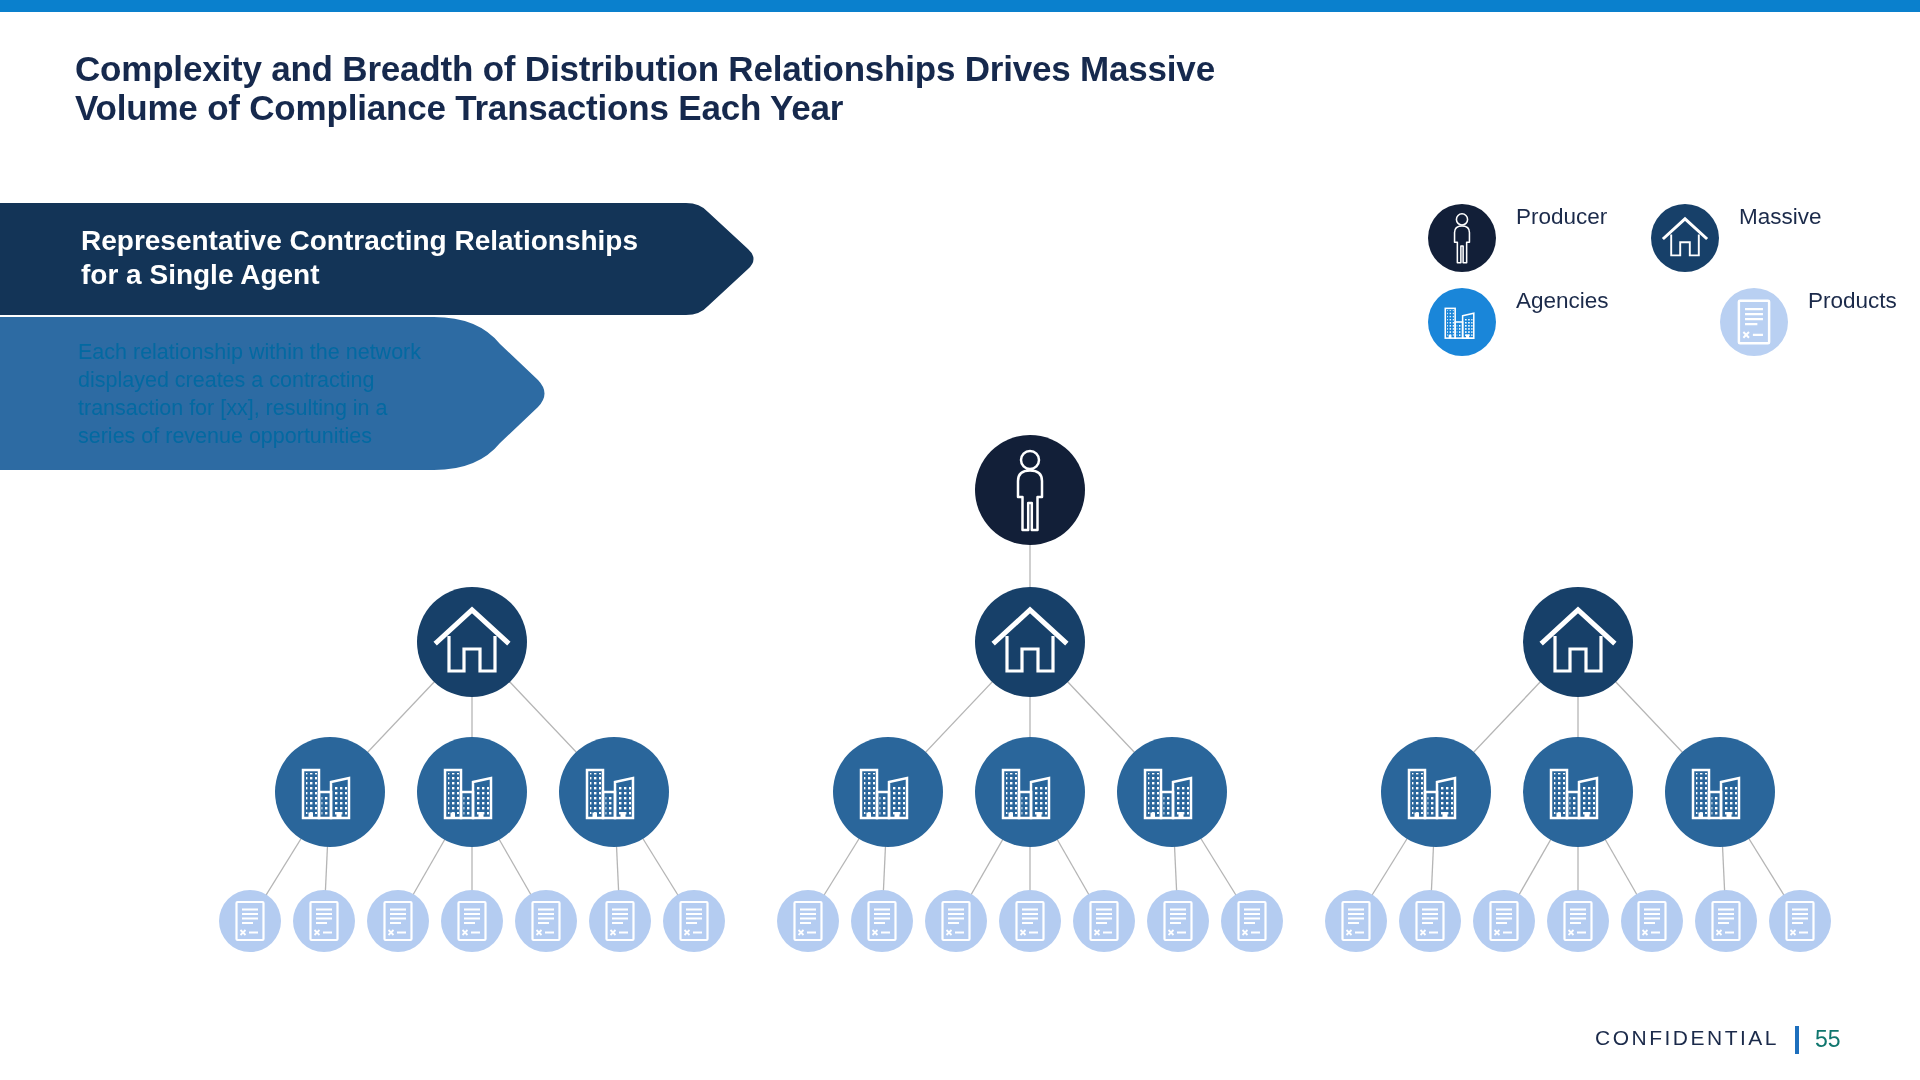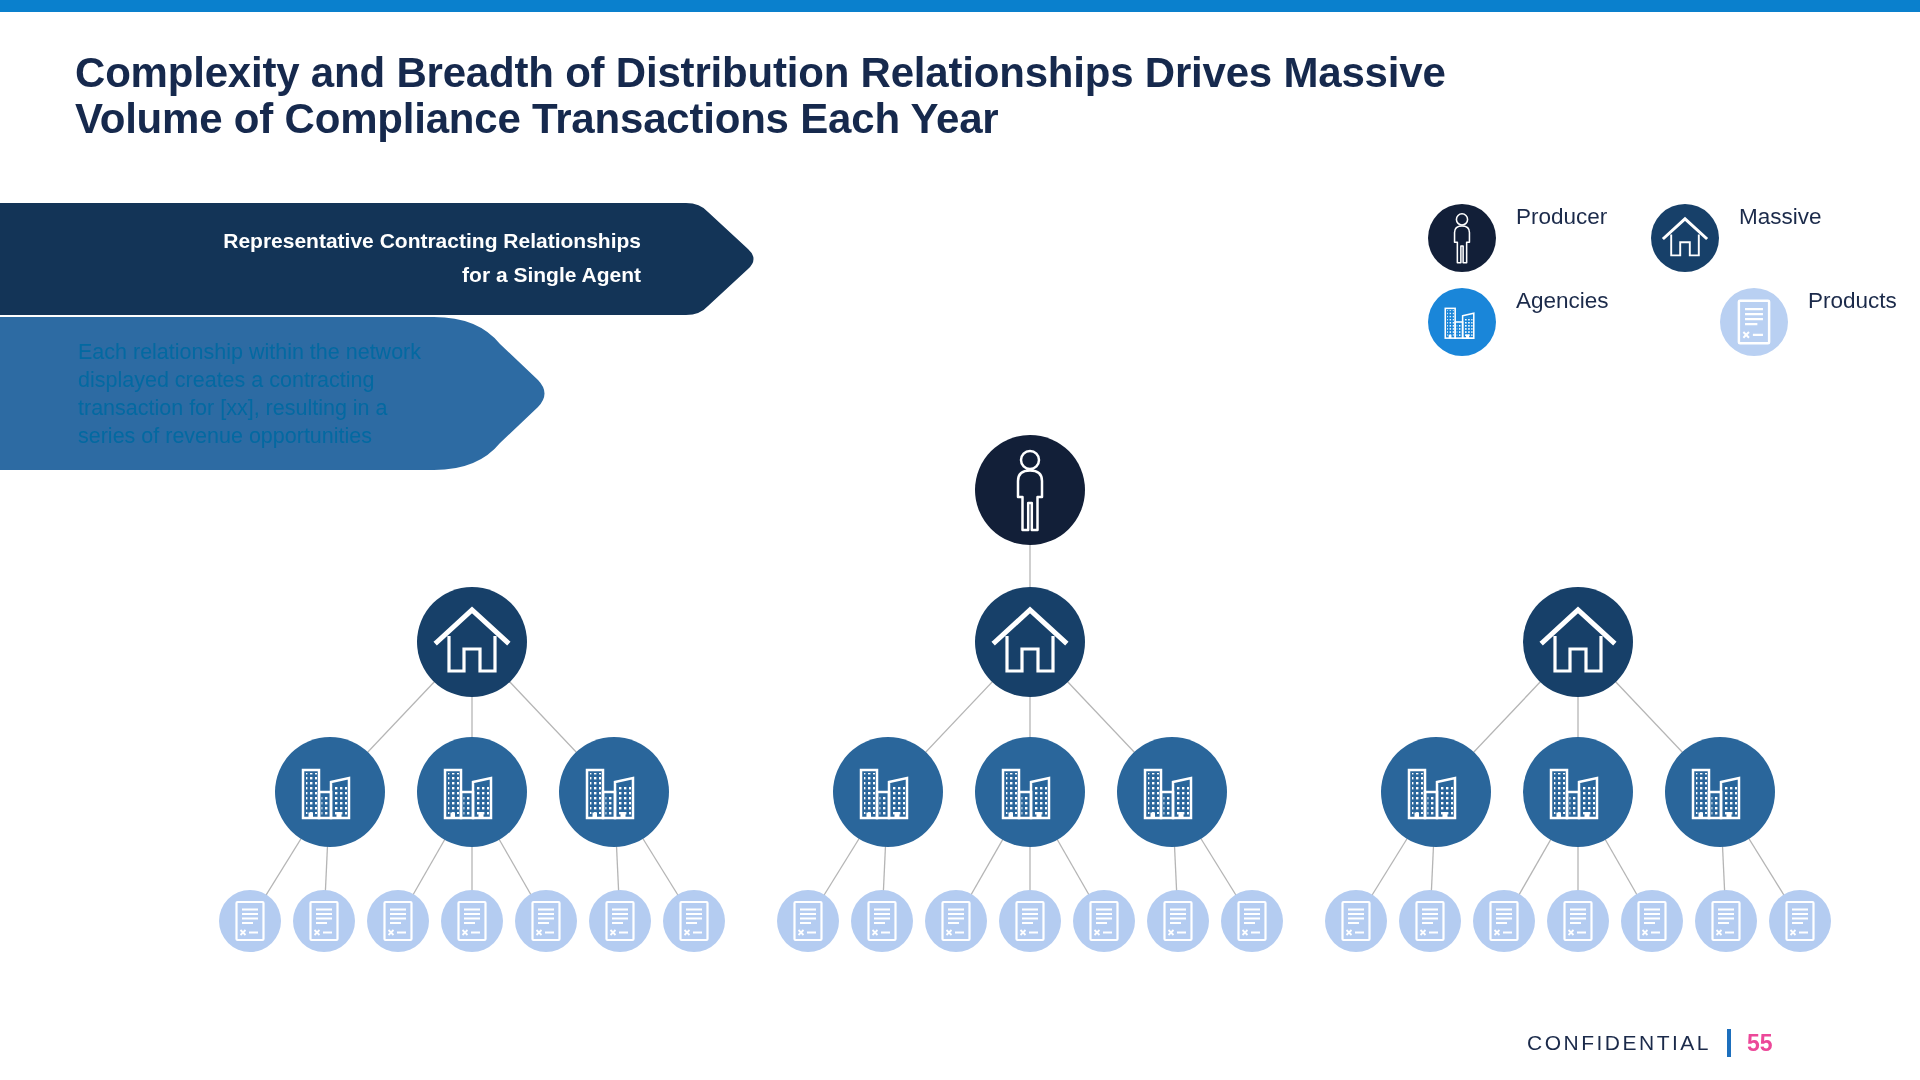--- a/index.html
+++ b/index.html
@@ -6,44 +6,44 @@
   body{
     width:1920px;height:1080px;position:relative;overflow:hidden;
     background:#ffffff;font-family:"Liberation Sans", sans-serif;
   }
   .abs{position:absolute;}
   
   .topbar{left:0;top:0;width:1920px;height:12px;background:#0a80cd;}
   
   .title{
     left:75px;top:50px;width:1650px;
-    font-size:42px;font-weight:bold;color:#16294d;line-height:1.1;
+    font-size:35px;font-weight:bold;color:#16294d;line-height:1.1;
     letter-spacing:-0.2px;white-space:pre-line;
   }
   
   .banner-svg{left:0;display:block;}
   .banner1-text{
     left:81px;top:224px;width:560px;color:#ffffff;
-    font-size:21px;font-weight:bold;line-height:34px;white-space:pre-line;z-index:3;text-align:right;
+    font-size:28px;font-weight:bold;line-height:34px;white-space:pre-line;z-index:3;
   }
   .banner2-text{
     left:78px;top:338px;width:420px;color:#0369a1;
     font-size:21.5px;font-weight:normal;line-height:28px;white-space:pre-line;z-index:3;
   }
   
   .legend-item{display:flex;align-items:flex-start;gap:20px;z-index:3;}
   .legend-item .label{font-size:22.5px;color:#1b2a4a;}
   
   .footer{
-    left:1527px;top:1026px;width:260px;height:34px;
-    display:flex;align-items:center;gap:16px;z-index:3;
+    left:1595px;top:1026px;width:260px;height:34px;
+    display:flex;align-items:flex-start;gap:16px;z-index:3;
   }
   .footer .conf{font-size:21px;letter-spacing:2.5px;color:#1b2a4a;}
   .footer .divider{width:4px;height:28px;background:#1d6fbd;}
-  .footer .page{font-size:23px;font-weight:700;color:#ec4899;}
+  .footer .page{font-size:23px;font-weight:400;color:#0f766e;}
   svg{overflow:visible;}
 </style>
 </head>
 <body>
 
 <div class="abs topbar" style="background: rgb(10, 128, 205);"></div>
 
 <div class="abs title" style="color: rgb(22, 41, 77);">Complexity and Breadth of Distribution Relationships Drives Massive
 Volume of Compliance Transactions Each Year</div>
 

